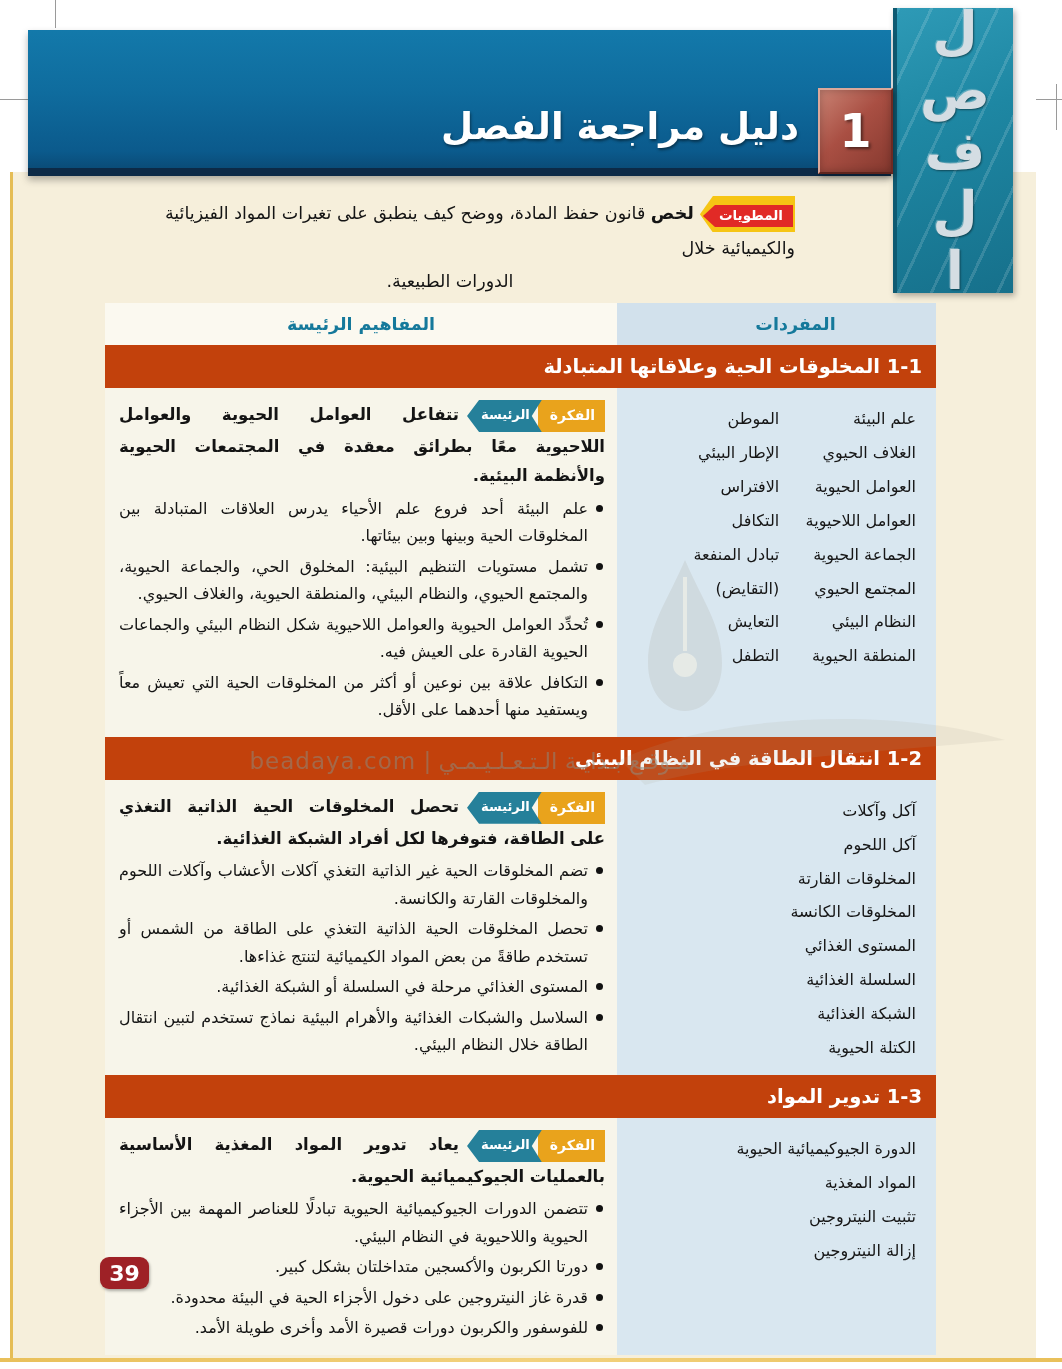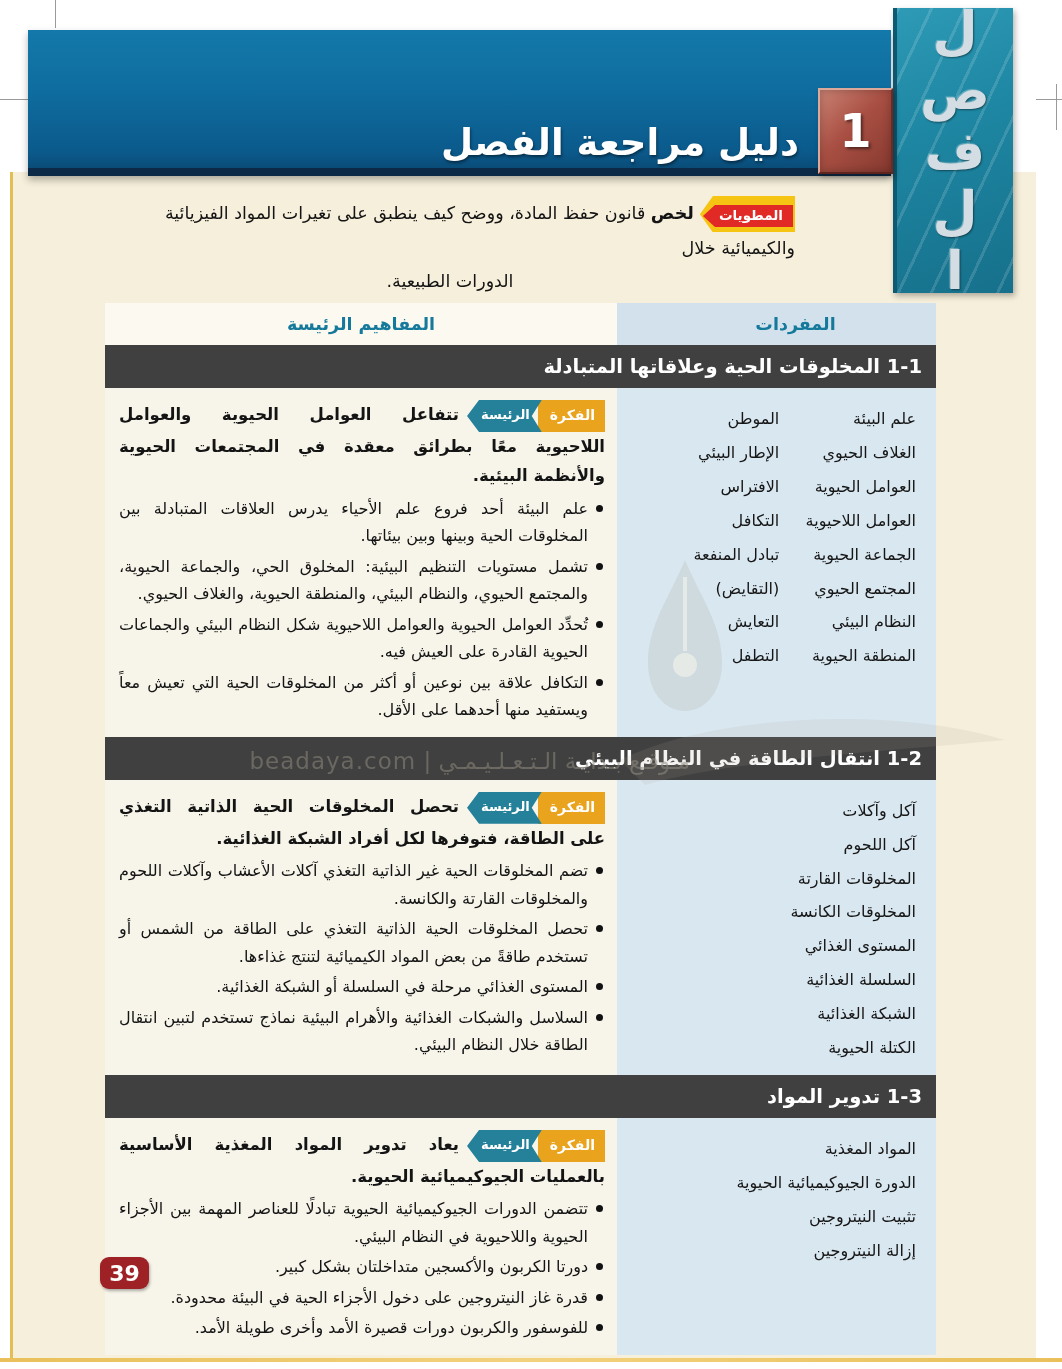--- a/index.html
+++ b/index.html
@@ -14,21 +14,21 @@
   .cream { position:absolute; left:10px; top:172px; width:1026px; height:1188px;
            background:#F6EFDB; border-left:3px solid #E5BD55; }
   .gold-bottom { position:absolute; left:0; top:1358px; width:1062px; height:4px;
                  background:linear-gradient(90deg,#E9C05A,#F3D27E,#E9C05A); }
 
   
   .band { position:absolute; left:28px; top:30px; width:863px; height:146px; z-index:3;
           background:linear-gradient(180deg,#1379AA 0%, #0F6C9E 45%, #0B5A8C 88%, #0A4C78 100%);
           border-bottom:8px solid #0C2A47; box-shadow:0 4px 7px rgba(40,40,40,.35);
           display:flex; align-items:flex-end; justify-content:flex-end; }
-  .band-title { color:#ffffff; font-weight:bold; font-size:37px; padding:0 92px 4px 0;
+  .band-title { color:#ffffff; font-weight:bold; font-size:37px; padding:0 92px 20px 0;
                 text-shadow:1px 2px 3px rgba(0,0,0,.45);text-align:right; }
 
   .num-box { position:absolute; left:818px; top:88px; width:75px; height:86px; z-index:4;
              background:linear-gradient(135deg,#C98273 0%, #A94F43 45%, #86392F 100%);
              border:2px solid; border-color:#DCA89A #6E2A22 #5E241D #DCA89A;
              display:flex; align-items:center; justify-content:center;
              box-shadow:inset 0 0 8px rgba(0,0,0,.25), 2px 3px 5px rgba(0,0,0,.3); }
   .num-box span { color:#fff; font-weight:bold; font-size:46px; text-shadow:2px 2px 3px rgba(0,0,0,.5); }
 
   .chapter-panel { position:absolute; left:893px; top:8px; width:120px; height:285px; z-index:2;
@@ -52,21 +52,21 @@
       font-size:13.5px; line-height:1.4; padding:1px 10px 2px 16px;
       clip-path:polygon(0 50%, 12px 0, 100% 0, 100% 100%, 12px 100%); }
 
   
   .review-table { position:absolute; left:105px; top:303px; width:831px; z-index:4;
       direction:rtl; display:grid; grid-template-columns:319px 512px; }
   .col-head { height:42px; display:flex; align-items:center; justify-content:center;
       color:#15799B; font-weight:bold; font-size:17.5px; }
   .col-head.vocab { background:#D2E1EC;padding-left:38px; }
   .col-head.concepts { background:#FBF9F0; }
-  .sec-bar { grid-column:1 / span 2; height:43px; background:#404040; color:#ffffff;
+  .sec-bar { grid-column:1 / span 2; height:43px; background:#c2410c; color:#ffffff;
       display:flex; align-items:center; font-weight:bold; font-size:19.5px; padding-right:14px; }
   .vocab-cell { background:#D9E7F0; padding:14px 20px 10px 8px; color:#161616; font-size:16px; }
   .concept-cell { background:#F7F5EA; padding:12px 12px 10px 14px; color:#141414; font-size:16px; }
   .vocab-cell .vrow { line-height:2.12; text-align:right; }
   .two-col { display:flex; }
   .two-col .vc1 { width:47%; }
   .two-col .vc2 { width:53%; padding-left:6px; }
   .main-idea { text-align:justify; font-weight:bold; font-size:16.5px; line-height:1.78; margin-bottom:4px; }
   .idea-badge { display:inline-flex; vertical-align:middle; margin-left:8px; white-space:nowrap; }
   .idea-badge .p1 { background:#E9A31C; color:#fff; font-weight:bold; font-size:14px;
@@ -184,22 +184,22 @@
           </span><b>تحصل المخلوقات الحية الذاتية التغذي على الطاقة، فتوفرها لكل أفراد الشبكة الغذائية.</b>
       </p>
       <div class="bullet">تضم المخلوقات الحية غير الذاتية التغذي آكلات الأعشاب وآكلات اللحوم والمخلوقات القارتة والكانسة.</div>
       <div class="bullet">تحصل المخلوقات الحية الذاتية التغذي على الطاقة من الشمس أو تستخدم طاقةً من بعض المواد الكيميائية لتنتج غذاءها.</div>
       <div class="bullet">المستوى الغذائي مرحلة في السلسلة أو الشبكة الغذائية.</div>
       <div class="bullet">السلاسل والشبكات الغذائية والأهرام البيئية نماذج تستخدم لتبين انتقال الطاقة خلال النظام البيئي.</div>
     </div>
 
     <div class="sec-bar">1-3 تدوير المواد</div>
     <div class="vocab-cell h3">
+      <div class="vrow">الدورة الجيوكيميائية الحيوية</div>
       <div class="vrow">المواد المغذية</div>
-      <div class="vrow">الدورة الجيوكيميائية الحيوية</div>
       <div class="vrow">تثبيت النيتروجين</div>
       <div class="vrow">إزالة النيتروجين</div>
     </div>
     <div class="concept-cell h3">
       <p class="main-idea">
         <span class="idea-badge">
             <span class="p1">الفكرة</span>
             <span class="p2">الرئيسة</span>
           </span><b>يعاد تدوير المواد المغذية الأساسية بالعمليات الجيوكيميائية الحيوية.</b>
       </p>

